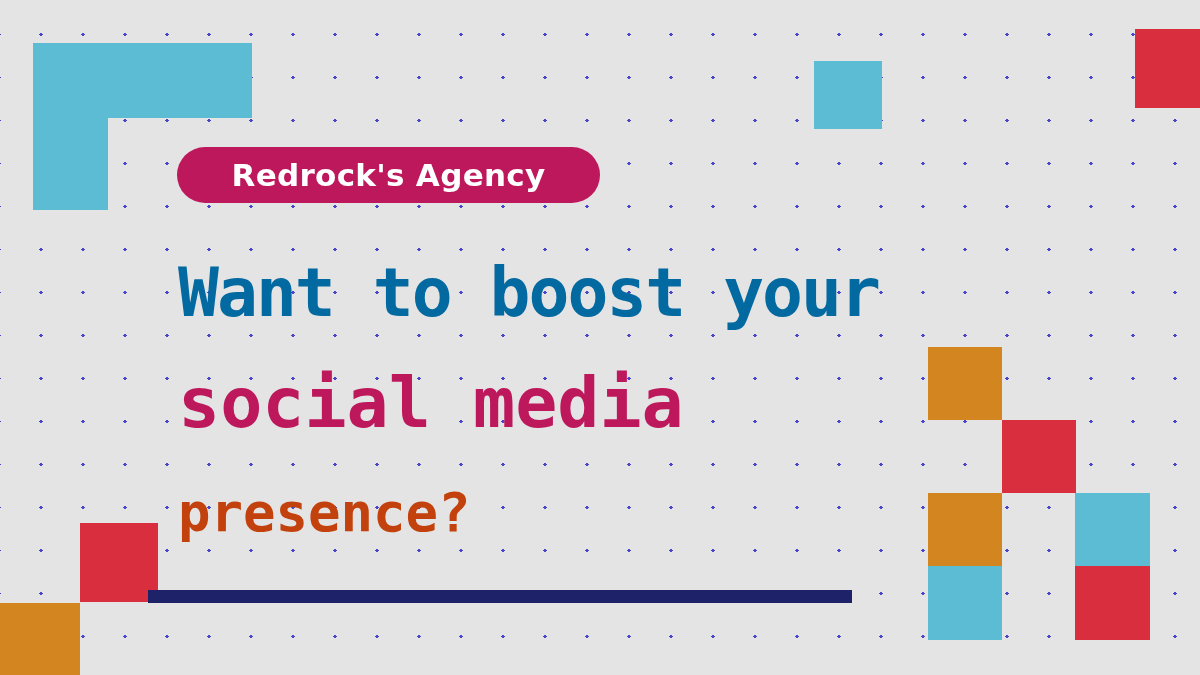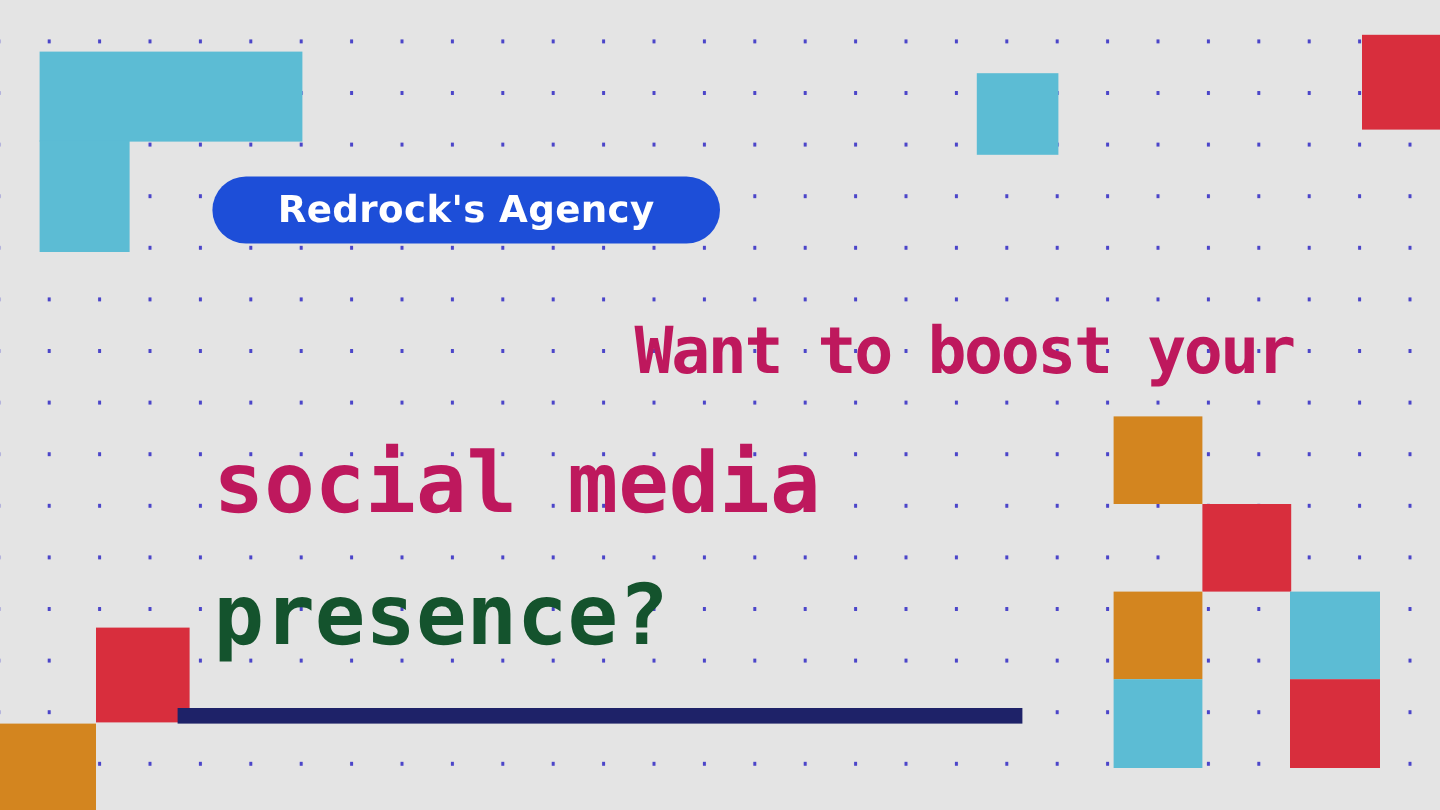--- a/index.html
+++ b/index.html
@@ -74,21 +74,21 @@
 
   
   #badge {
     position: absolute;
     z-index: 3;
     left: 177px;
     top: 147px;
     width: 423px;
     height: 56px;
     border-radius: 28px;
-    background: #1d4ed8;
+    background: #be185d;
     display: flex;
     align-items: center;
     justify-content: center;
   }
   #badge-label {
     color: #ffffff;
     font-family: "DejaVu Sans", sans-serif;
     font-size: 31px;
     font-weight: 700;
     letter-spacing: 0.3px;
@@ -107,23 +107,23 @@
     font-family: "DejaVu Sans Mono", "Liberation Mono", monospace;
     font-size: 72px;
     font-weight: 700;
     line-height: 110px;
     letter-spacing: -1px;
     white-space: nowrap;
     transform: scaleX(1.0);
     transform-origin: left center;
     margin: 0;
   }
-  #headline-line-1 { color: #be185d; font-size: 54px; letter-spacing: -2px; text-align: right; }
+  #headline-line-1 { color: #0369a1; font-size: 68px; letter-spacing: -2px; }
   #headline-line-2 { color: #be185d; font-size: 70px; letter-spacing: 0px; }
-  #headline-line-3 { color: #14532d; font-size: 70px; letter-spacing: 0px; }
+  #headline-line-3 { color: #c2410c; font-size: 54px; letter-spacing: 0px; }
 </style>
 </head>
 <body>
 
 <div id="canvas">
 
   <div id="dot-grid"></div>
 
   <div class="shape" id="shape-l-cyan">
     <div class="arm-h"></div>

